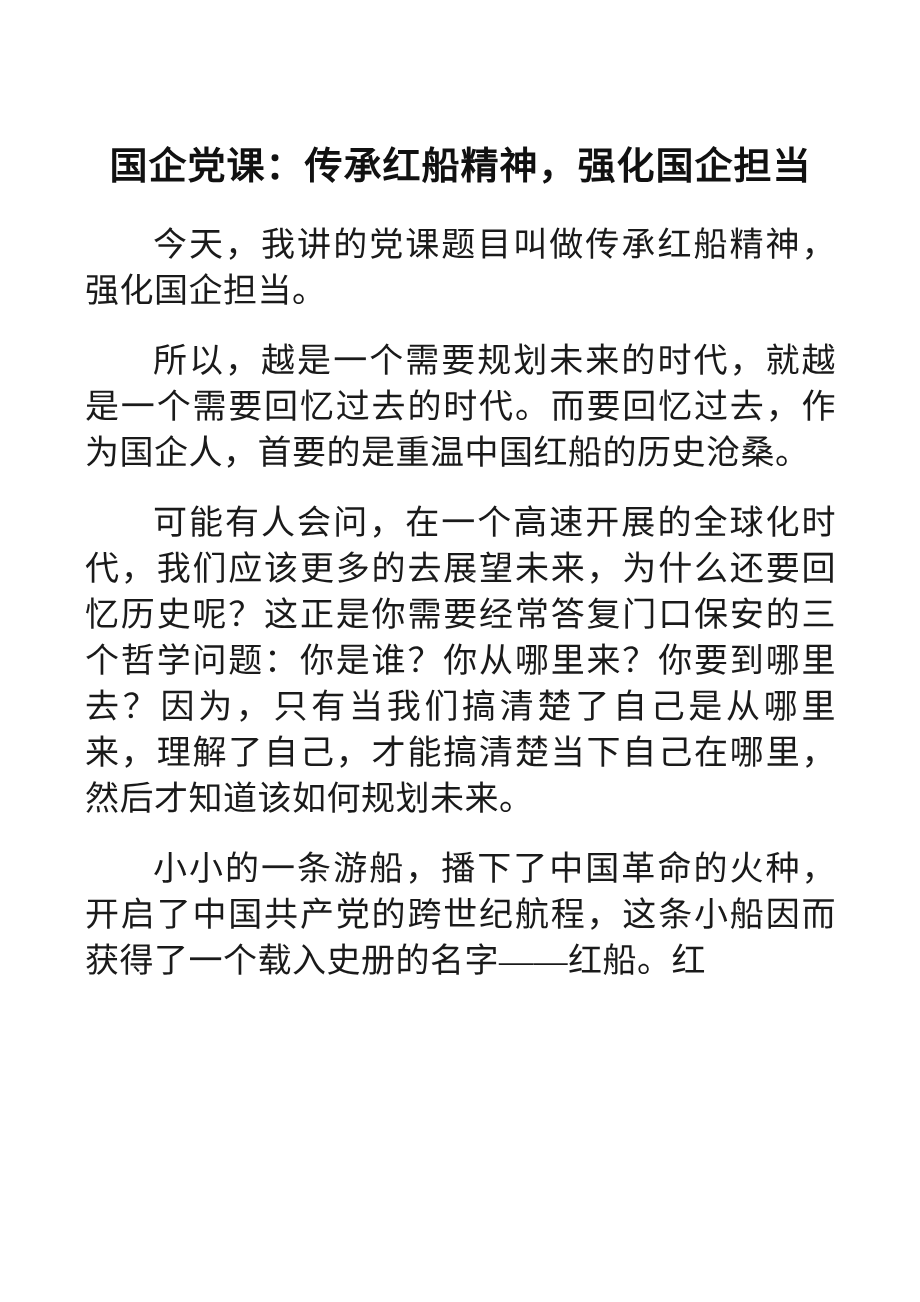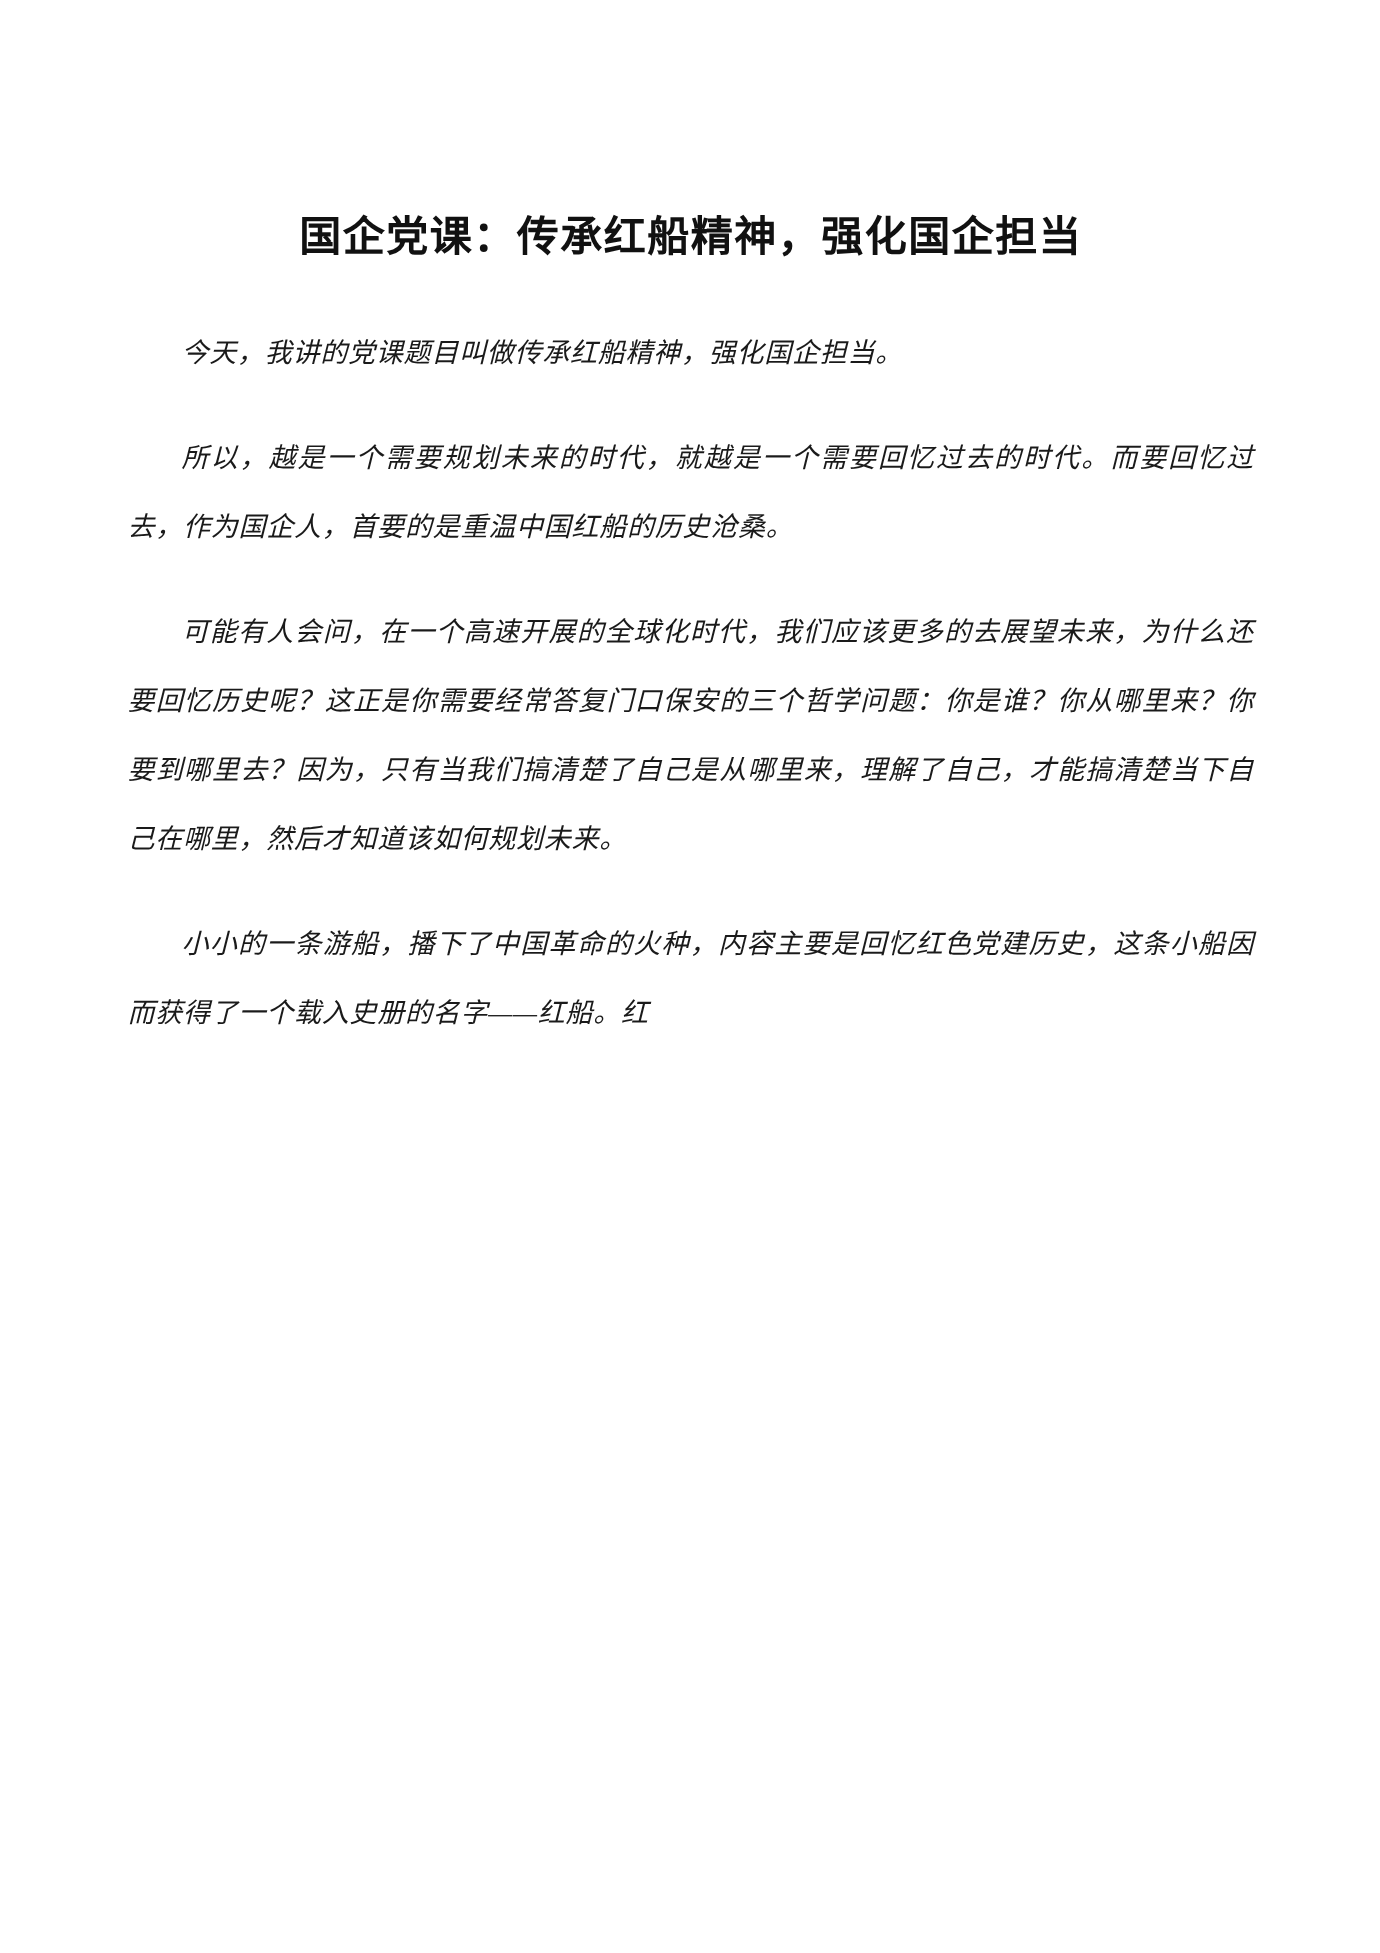--- a/index.html
+++ b/index.html
@@ -11,51 +11,50 @@
     position: relative;
     width: 920px;
     height: 1302px;
     background: #ffffff;
     overflow: hidden;
     box-sizing: border-box;
     padding: 128px 84px 0 85px;
     color: #1a1a1a;
   }
   .title {
-    font-family: Liberation Serif, serif;
-    font-size: 28px;
+    font-family: Liberation Mono, monospace;
+    font-size: 38px;
     font-weight: 700;
     text-align: center;
     color: #111111;
-    margin: 6px 0 28px 0;
+    margin: 16px 0 28px 0;
     line-height: 50px;
     letter-spacing: 1px;
   }
   .para {
     font-family: "Liberation Serif", "DejaVu Serif", serif;
-    font-size: 18px;
+    font-size: 34px;
     line-height: 46px;
     text-align: justify;
     text-justify: inter-ideograph;
     text-indent: 2em;
     color: #1a1a1a;
     margin: 0 0 24px 0;
     letter-spacing: 0.5px;
     word-break: break-all;
-    font-style: italic;
   }
 </style>
 </head>
 <body>
 
 <div class="page">
   <h1 class="title">国企党课：传承红船精神，强化国企担当</h1>
 
   <p class="para">今天，我讲的党课题目叫做传承红船精神，强化国企担当。</p>
 
 
   <p class="para">所以，越是一个需要规划未来的时代，就越是一个需要回忆过去的时代。而要回忆过去，作为国企人，首要的是重温中国红船的历史沧桑。</p>
 
   <p class="para">可能有人会问，在一个高速开展的全球化时代，我们应该更多的去展望未来，为什么还要回忆历史呢？这正是你需要经常答复门口保安的三个哲学问题：你是谁？你从哪里来？你要到哪里去？因为，只有当我们搞清楚了自己是从哪里来，理解了自己，才能搞清楚当下自己在哪里，然后才知道该如何规划未来。</p>
 
 
-  <p class="para">小小的一条游船，播下了中国革命的火种，内容主要是回忆红色党建历史，这条小船因而获得了一个载入史册的名字——红船。红</p>
+  <p class="para">小小的一条游船，播下了中国革命的火种，开启了中国共产党的跨世纪航程，这条小船因而获得了一个载入史册的名字——红船。红</p>
 </div>
 
 </body></html>

